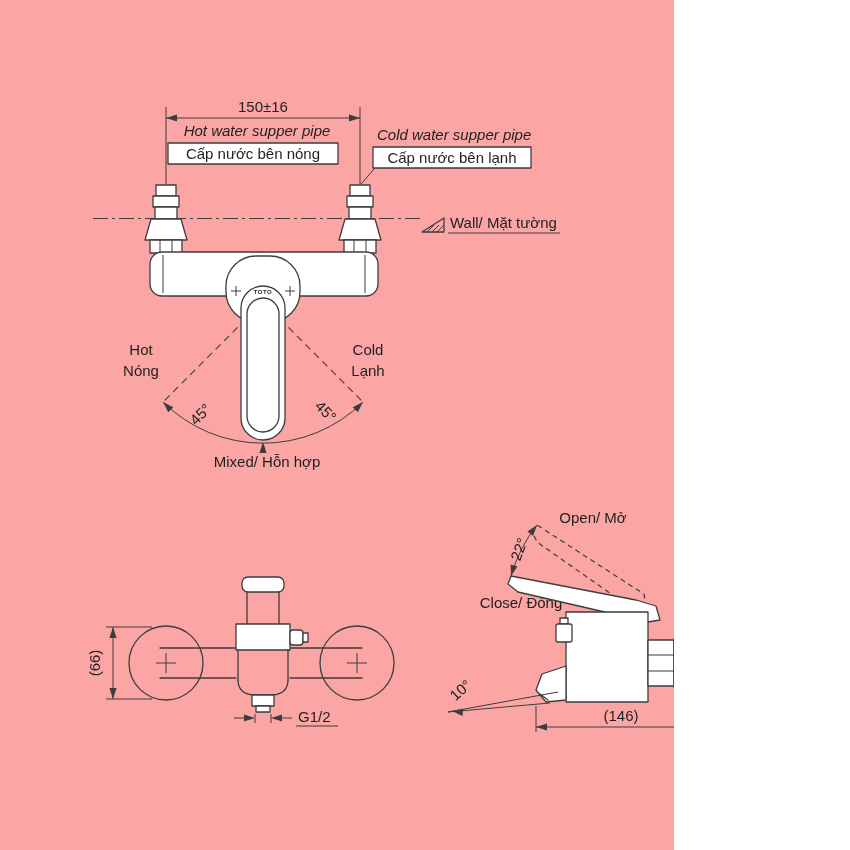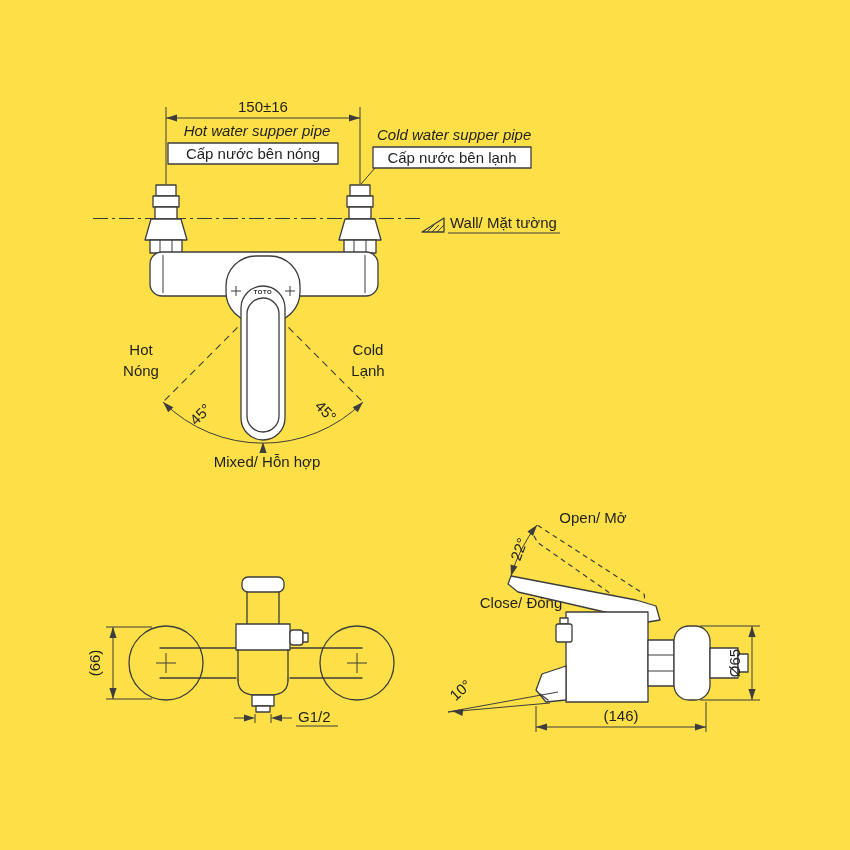--- a/index.html
+++ b/index.html
@@ -1,16 +1,16 @@
 <!DOCTYPE html>
 <html><head>
 <meta charset="utf-8">
 <style>
   html,body{margin:0;padding:0;background:#fff;}
-  .page{width:850px;height:850px;background:#fde047;position:relative;overflow:hidden;}
+  .page{width:674px;height:850px;background:#fca5a5;position:relative;overflow:hidden;}
   .ln  {stroke:#3d3d3d;stroke-width:1.3;fill:none;stroke-linecap:round;stroke-linejoin:round;}
   .lnf {stroke:#3d3d3d;stroke-width:1.3;fill:#ffffff;stroke-linejoin:round;}
   .dim {stroke:#3d3d3d;stroke-width:1;fill:none;}
   .dsh {stroke:#3d3d3d;stroke-width:1.1;fill:none;stroke-dasharray:7 5;}
   .dsh2{stroke:#3d3d3d;stroke-width:1.2;fill:none;stroke-dasharray:5 4;stroke-linejoin:round;}
   .cl  {stroke:#3d3d3d;stroke-width:1.1;fill:none;stroke-dasharray:15 4 3 4;}
   .arr {fill:#3d3d3d;stroke:none;}
   .t   {font-family:"Liberation Sans",sans-serif;font-size:15px;fill:#1f1f1f;}
   .ti  {font-style:italic;}
   .tb  {font-size:6px;font-weight:bold;letter-spacing:.5px;}

